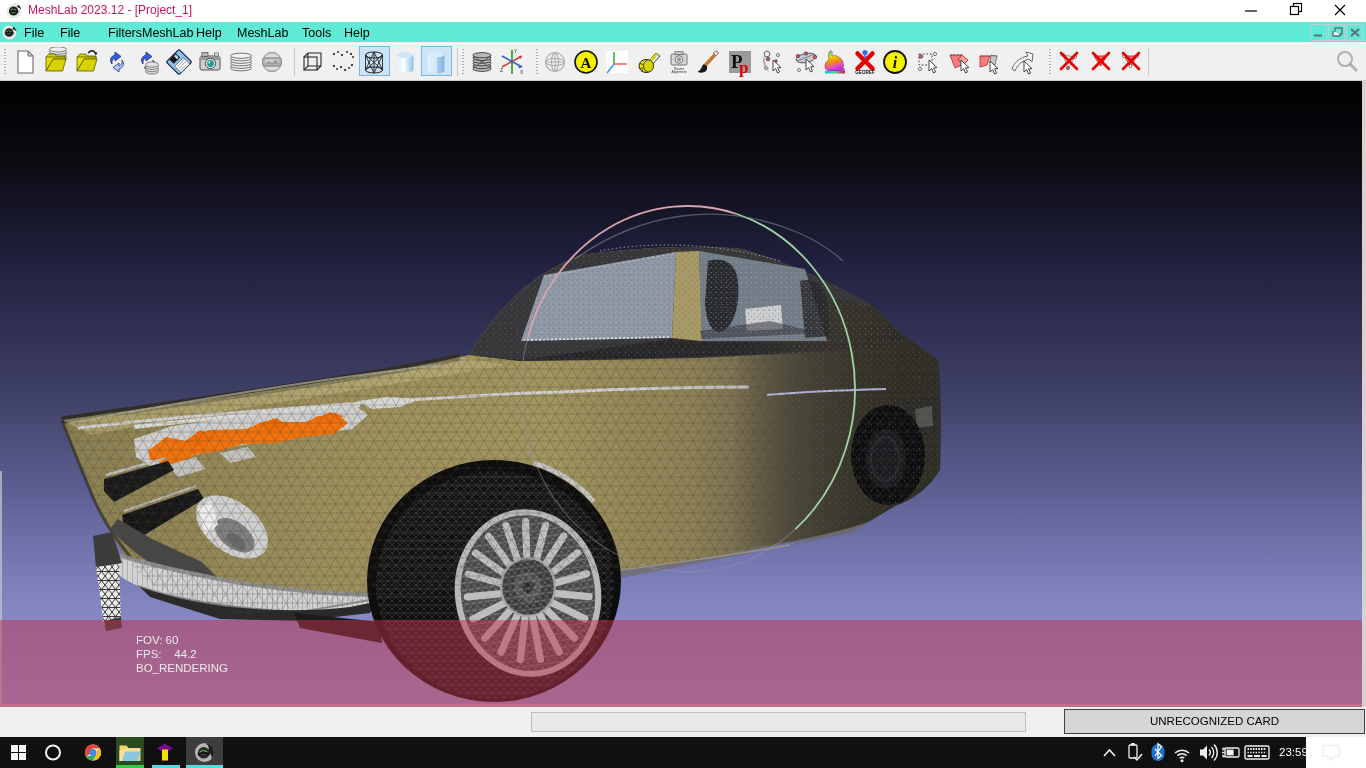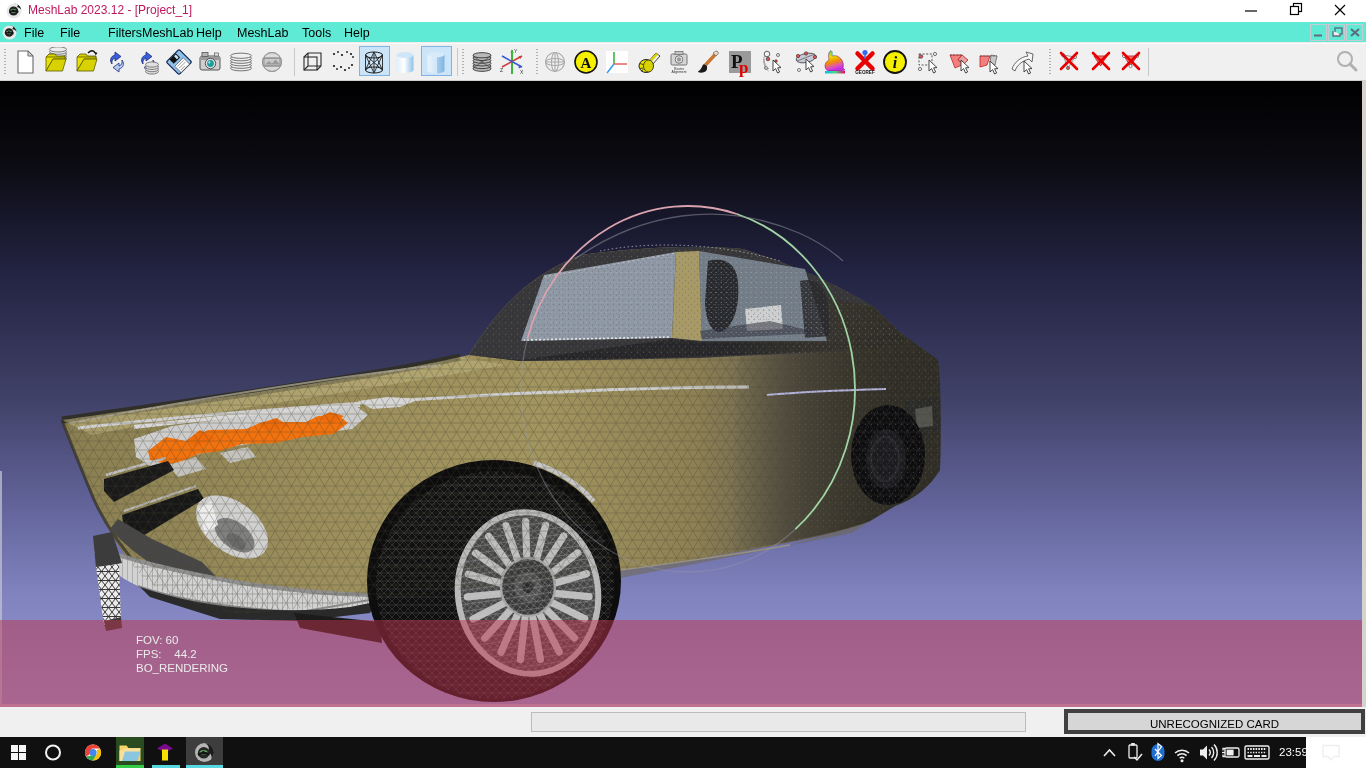--- a/index.html
+++ b/index.html
@@ -13,21 +13,21 @@
 .tbi { position:absolute; top:3px; }
 .tbsel { position:absolute; top:2px; height:30px; background:#cce4f7; border:1px solid #7fb2e5; }
 .tbsep { position:absolute; top:4px; width:1px; height:28px; background:#c8c8c8; }
 .tbgrip { position:absolute; top:5px; width:2px; height:26px; background-image:repeating-linear-gradient(to bottom,#b0b0b0 0 1px,transparent 1px 3px); }
 #viewport { position:absolute; left:0; top:81px; width:1366px; height:626px; }
 #viewport > svg { position:absolute; left:0; top:0; }
 #rightframe { position:absolute; right:0; top:81px; width:4px; height:626px; background:#d6d3cc; }
 .hud { position:absolute; color:#ebebeb; font-size:11.5px; line-height:13.8px; white-space:pre;margin-top:12px; }
 #statusbar { position:absolute; left:0; top:707px; width:1366px; height:30px; background:#f0f0f0; }
 #progress { position:absolute; left:531px; top:5px; width:495px; height:20px; background:#e9e9e9; border:1px solid #bcbcbc; }
-#unrec { position:absolute; left:1064px; top:2px; width:301px; height:25px; background:#d6d6d6; border:4px solid #404040; text-align:center; font-size:11.5px; line-height:23px; color:#000; }
+#unrec { position:absolute; left:1064px; top:2px; width:301px; height:25px; background:#d6d6d6; border:1px solid #404040; text-align:center; font-size:11.5px; line-height:23px; color:#000; }
 #taskbar { position:absolute; left:0; top:737px; width:1306px; height:31px; background:#101010; }
 .tk { position:absolute; top:0; height:31px; }
 #clock { position:absolute; left:1279px; top:9px; color:#fff; font-size:11.5px; }
 </style>
 </head>
 <body>
 <div id="app">
 
   <div id="titlebar">
     <svg width="16" height="16" style="position:absolute;left:6px;top:3px">

